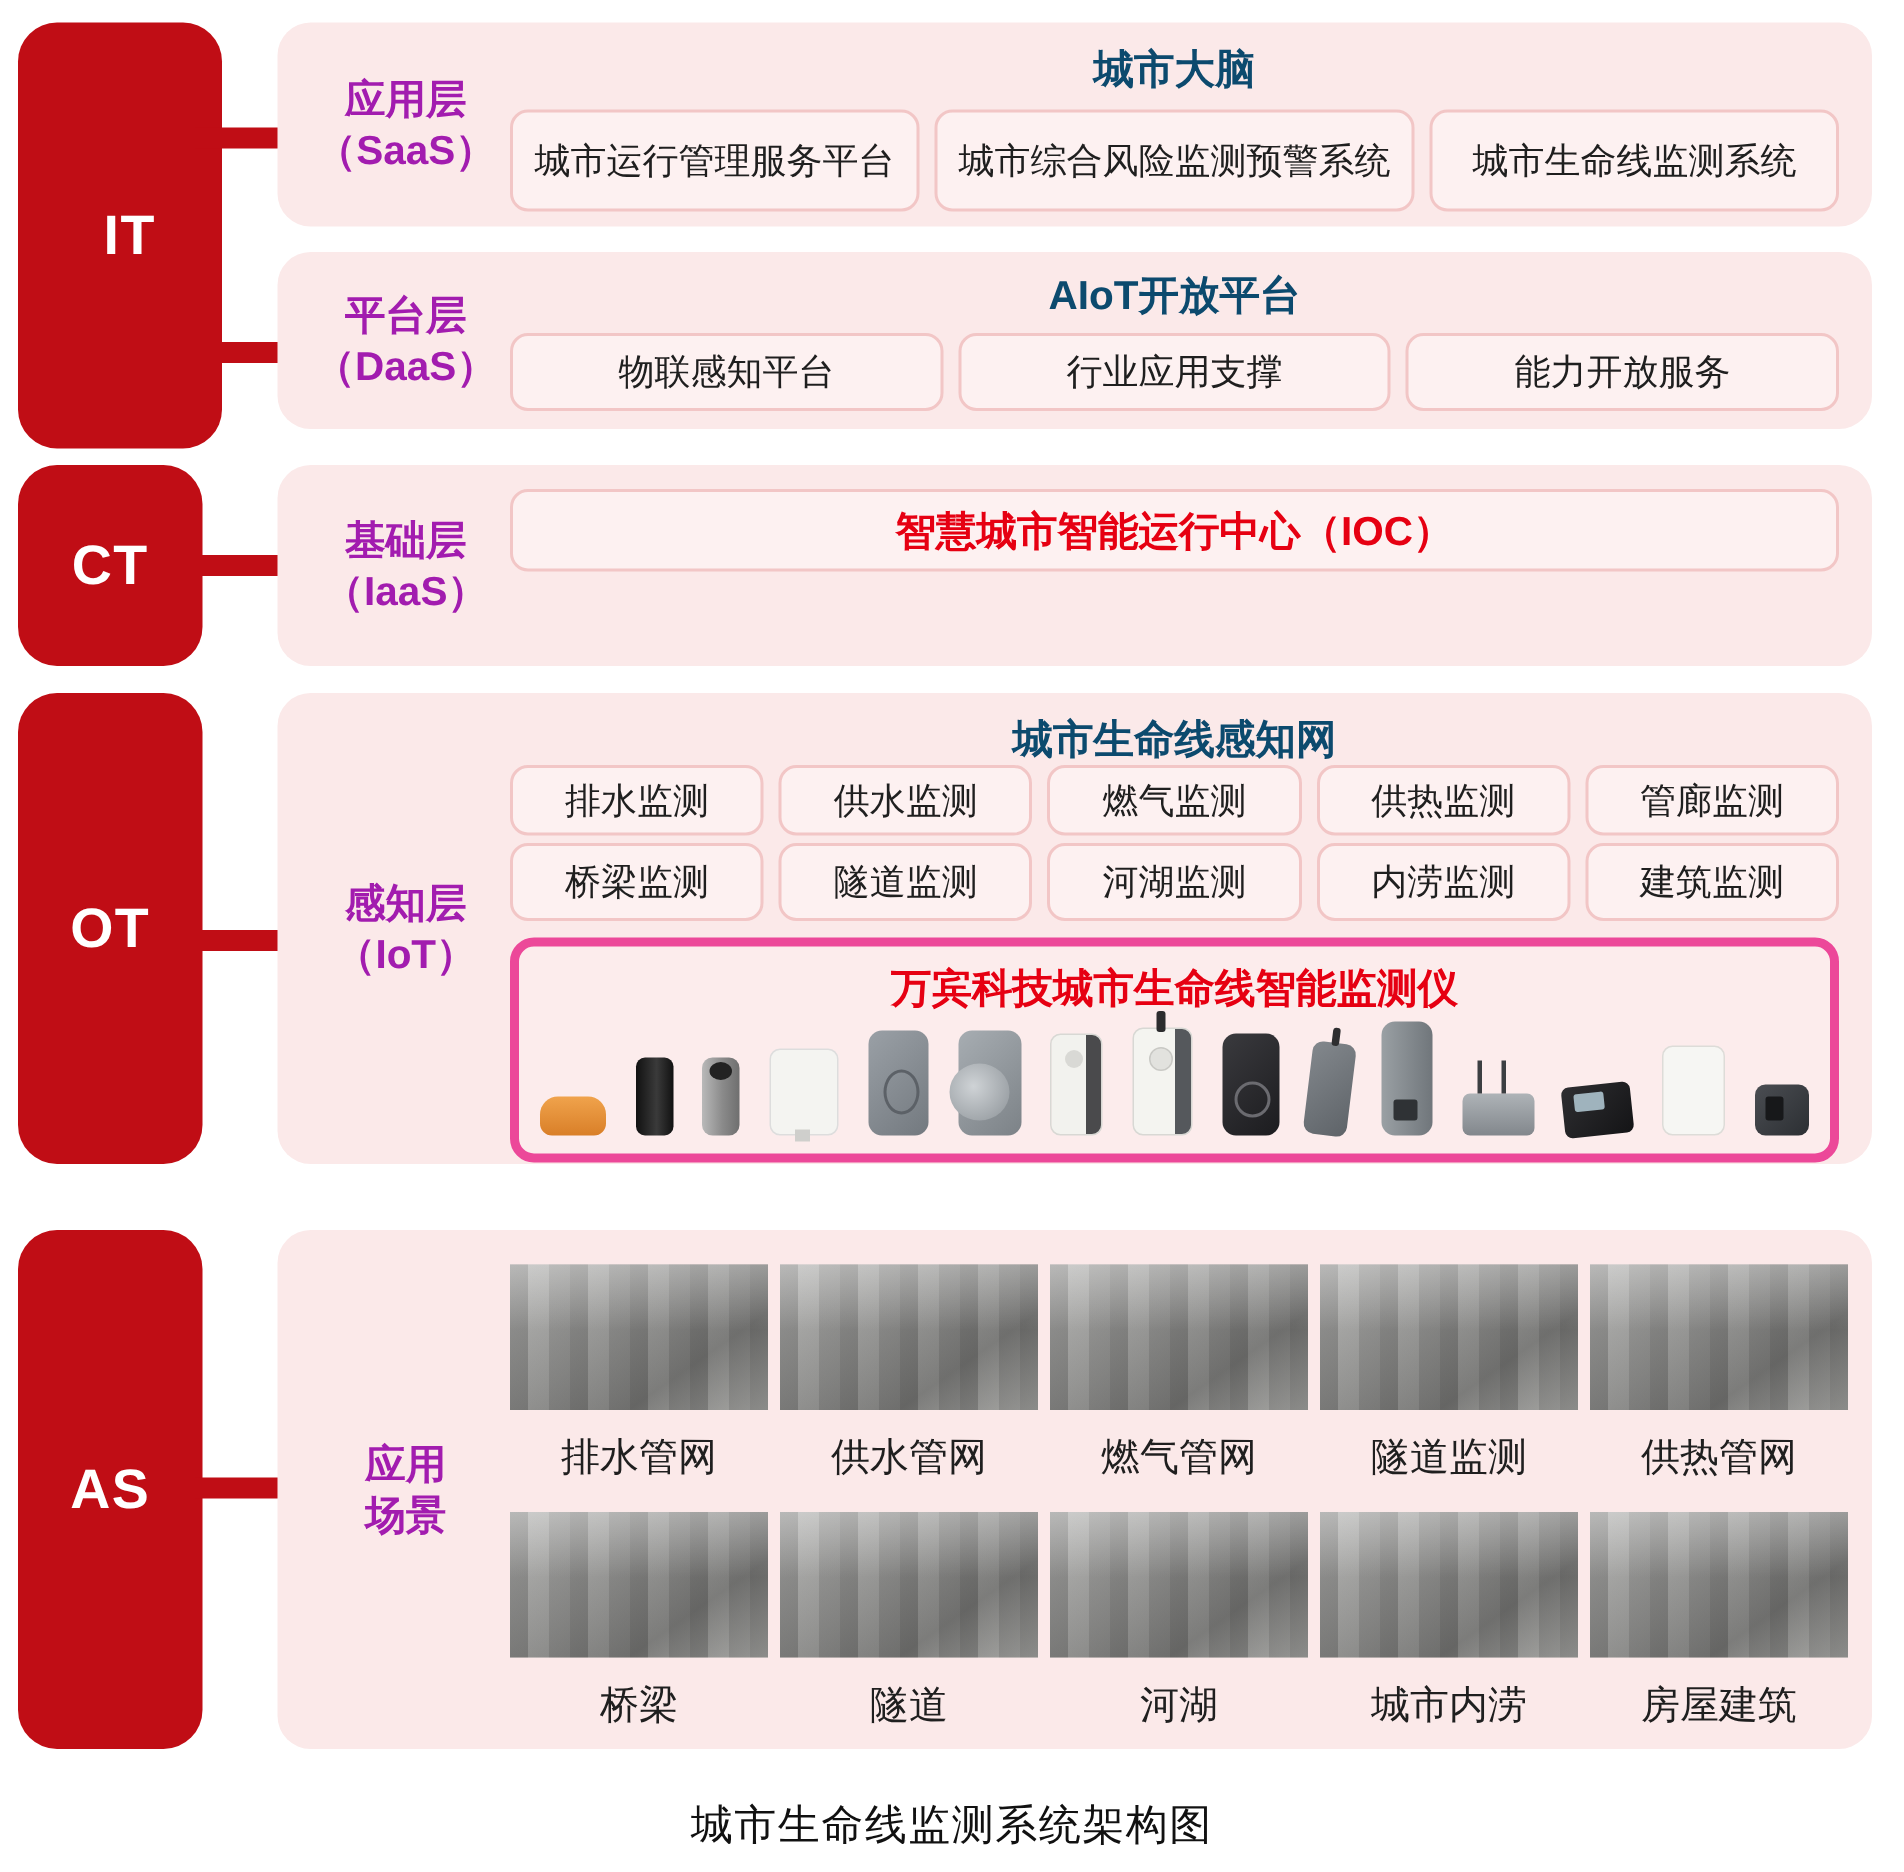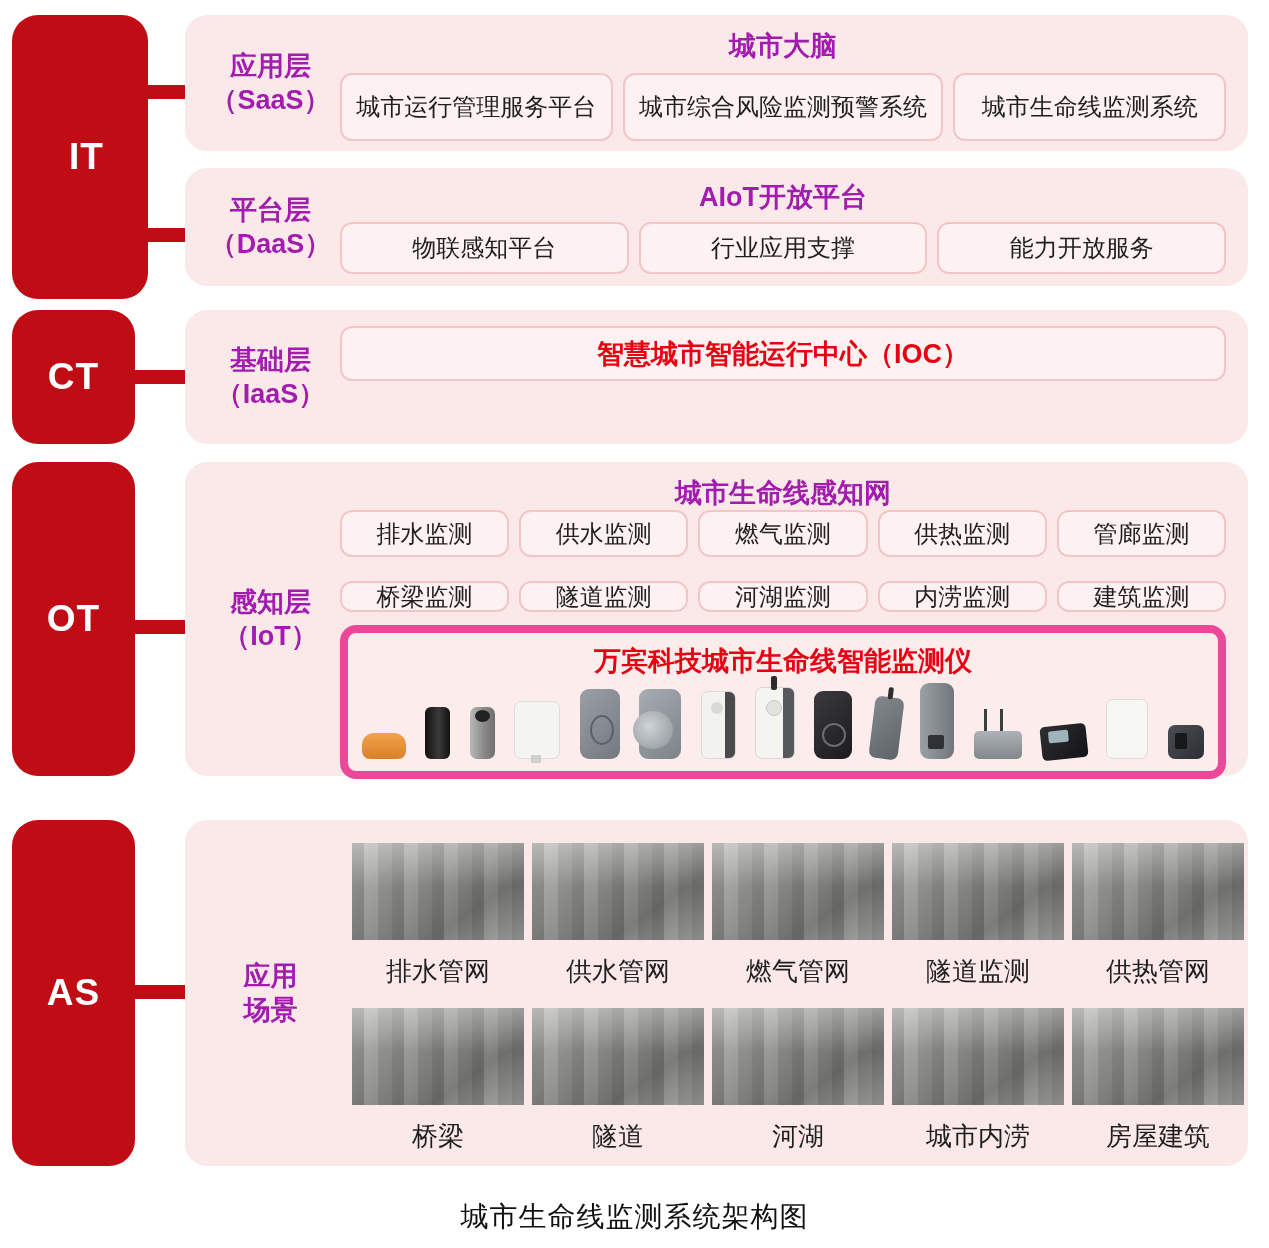--- a/index.html
+++ b/index.html
@@ -35,40 +35,40 @@
   
   .layer-label{
     position:absolute;left:18px;top:0;bottom:0;width:135px;
     display:flex;flex-direction:column;align-items:center;justify-content:center;
     color:#a21caf;font-weight:bold;font-size:27px;line-height:34px;text-align:center;
   }
   
   .content{position:absolute;left:155px;right:22px;top:0;bottom:0;}
   .panel-title{
     position:absolute;left:0;right:0;text-align:center;
-    color:#a21caf;font-weight:bold;font-size:27px;
+    color:#0c4a6e;font-weight:bold;font-size:27px;
   }
   .boxrow{position:absolute;left:0;right:0;display:flex;gap:10px;}
   .pbox{
     flex:1;background:#fdf1f1;border:2px solid #f2c6c6;border-radius:12px;
     display:flex;align-items:center;justify-content:center;
     font-size:24px;color:#1f1f1f;white-space:nowrap;
   }
   .w-lg{flex:1.18;}
   
   .header-box{
     position:absolute;left:0;right:0;top:16px;height:51px;
     background:#fdf1f1;border:2px solid #f2c6c6;border-radius:12px;
     display:flex;align-items:center;justify-content:center;
     color:#e60012;font-weight:bold;font-size:27px;
   }
   
   .device-box{
     position:absolute;left:0;right:0;top:163px;height:138px;
-    background:#fcecec;border:8px solid #ec4899;border-radius:16px;
+    background:#fcecec;border:6px solid #ec4899;border-radius:16px;
   }
   .device-box .db-title{
     position:absolute;top:10px;left:0;right:0;text-align:center;
     color:#e60012;font-weight:bold;font-size:27px;
   }
   .device-strip{
     position:absolute;left:14px;right:14px;bottom:12px;height:82px;
     display:flex;align-items:flex-end;justify-content:space-between;
   }
   .dev{position:relative;}
@@ -95,21 +95,21 @@
   .d11::before{content:"";position:absolute;bottom:10px;left:8px;width:16px;height:14px;background:#2f3235;border-radius:2px;}
   .d12{width:48px;height:28px;background:linear-gradient(180deg,#aeb3b7,#82878c);border-radius:5px;}
   .d12::before{content:"";position:absolute;top:-22px;left:10px;width:3px;height:22px;background:#3c3f42;}
   .d12::after{content:"";position:absolute;top:-22px;left:26px;width:3px;height:22px;background:#3c3f42;}
   .d13{width:46px;height:34px;background:linear-gradient(135deg,#2e2e31,#141416);border-radius:5px;transform:rotate(-6deg);}
   .d13::before{content:"";position:absolute;top:5px;left:8px;width:20px;height:12px;background:#9fb3bd;border-radius:2px;}
   .d14{width:40px;height:58px;background:#f6f6f3;border:1px solid #dddcd8;border-radius:7px;}
   .d15{width:36px;height:34px;background:linear-gradient(135deg,#4a4d52,#2c2f33);border-radius:7px;}
   .d15::before{content:"";position:absolute;top:8px;left:7px;width:12px;height:16px;background:#17181a;border-radius:2px;}
   
-  .scene-row{position:absolute;left:12px;right:0;display:flex;gap:8px;font-family:Liberation Serif, serif;}
+  .scene-row{position:absolute;left:0;right:0;display:flex;gap:8px;font-family:Liberation Serif, serif;}
   .sr1{top:23px;}
   .sr2{top:188px;}
   .scene-cell{flex:1;display:flex;flex-direction:column;align-items:center;}
   .scene-img{
     width:172px;height:97px;
     background:
       linear-gradient(180deg,rgba(255,255,255,.30),rgba(255,255,255,0) 45%),
       repeating-linear-gradient(90deg,rgba(40,40,40,.28) 0 12px,rgba(120,120,120,.18) 12px 26px,rgba(70,70,70,.26) 26px 40px),
       linear-gradient(145deg,#c6c6c4 0%,#98989六6 45%,#7d7d7b 70%,#b3b3b0 100%);
     background:
@@ -195,21 +195,21 @@
     </div>
     <div class="content">
       <div class="panel-title" style="top:13px;">城市生命线感知网</div>
       <div class="boxrow" style="top:48px;height:47px;">
         <div class="pbox">排水监测</div>
         <div class="pbox">供水监测</div>
         <div class="pbox">燃气监测</div>
         <div class="pbox">供热监测</div>
         <div class="pbox">管廊监测</div>
       </div>
-      <div class="boxrow" style="top:119px;height:31px;">
+      <div class="boxrow" style="top:100px;height:52px;">
         <div class="pbox">桥梁监测</div>
         <div class="pbox">隧道监测</div>
         <div class="pbox">河湖监测</div>
         <div class="pbox">内涝监测</div>
         <div class="pbox">建筑监测</div>
       </div>
       <div class="device-box">
         <div class="db-title">万宾科技城市生命线智能监测仪</div>
         <div class="device-strip">
           <div class="dev d1"></div>

